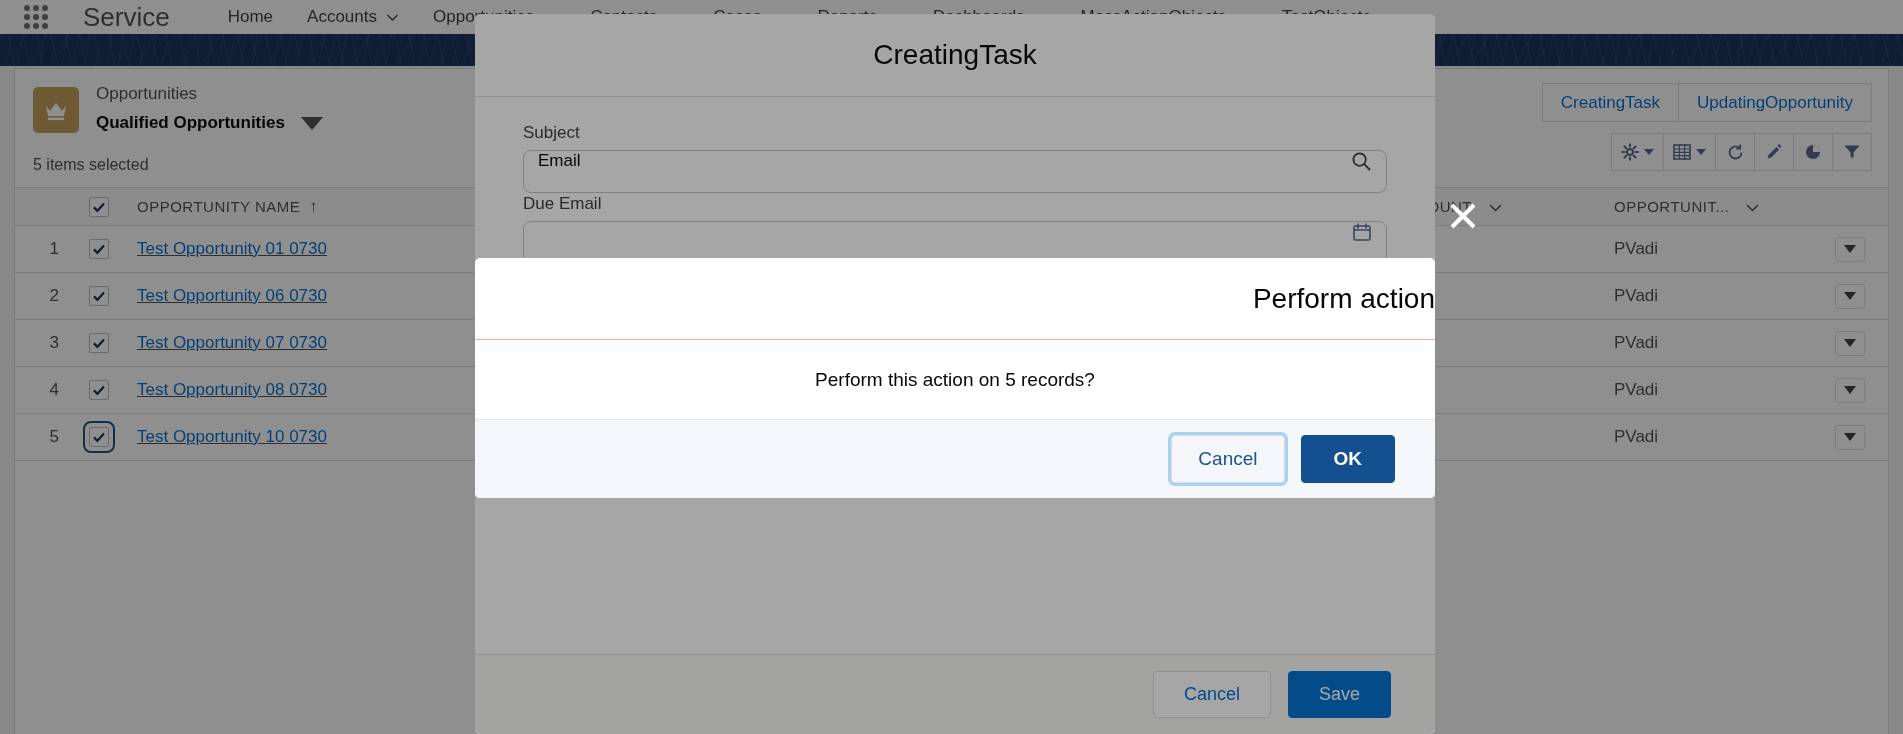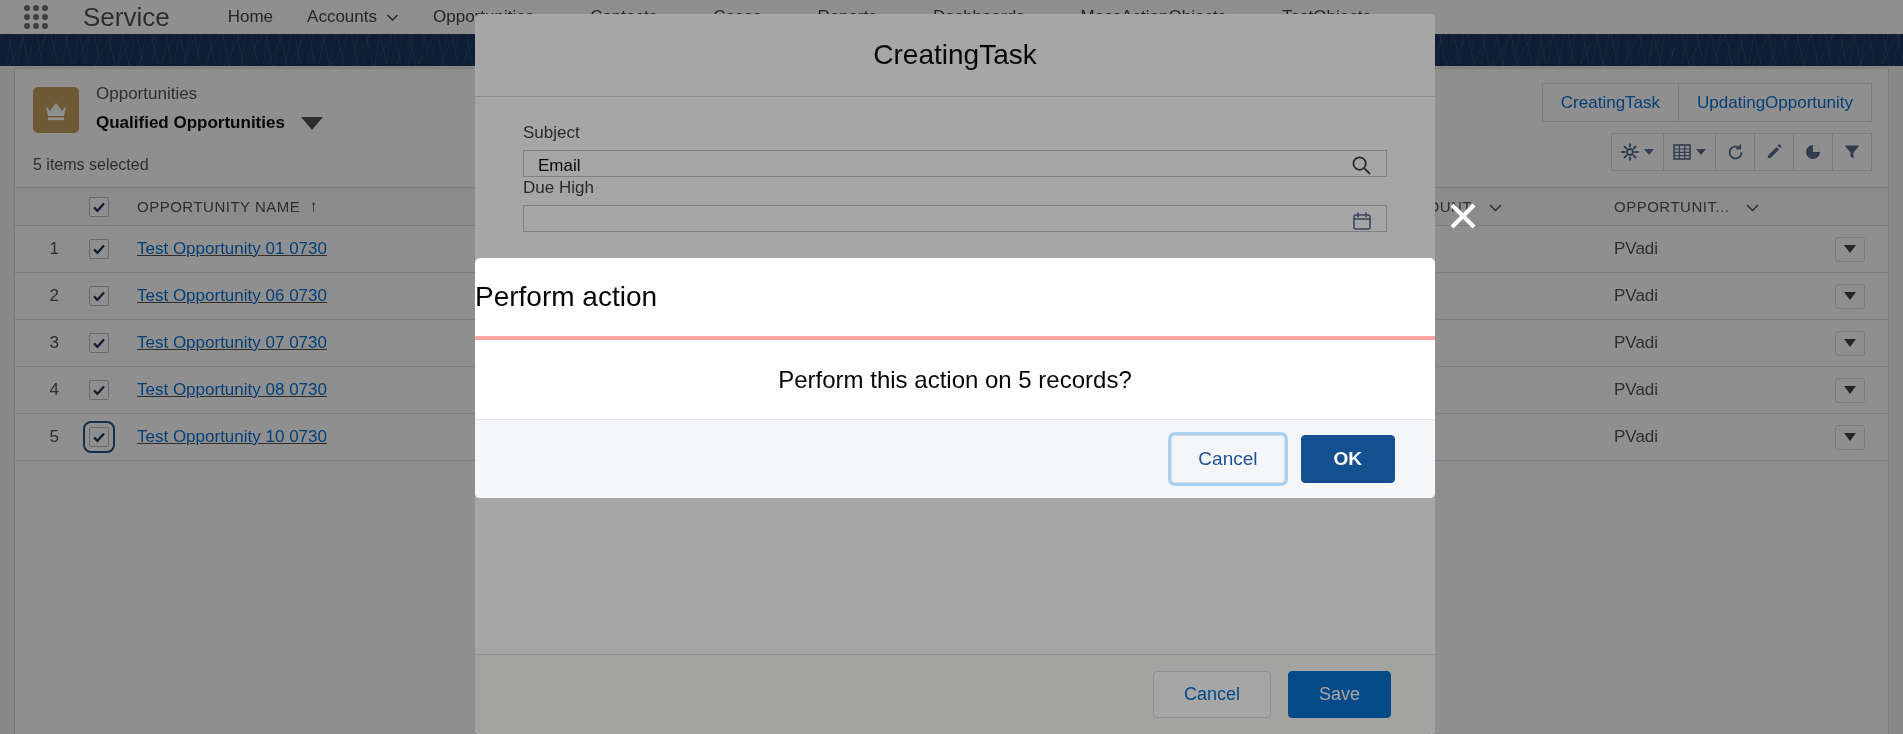--- a/index.html
+++ b/index.html
@@ -133,22 +133,22 @@
     background: #fff; border-radius: 5px; display: flex; flex-direction: column;
     overflow: hidden;
   }
   #task-head { height: 83px; display: flex; align-items: center; justify-content: center; border-bottom: 1px solid #d8dde6; flex: none; }
   #task-head h2 { font-size: 28px; font-weight: 400; color: #080707; }
   #task-body { flex: 1; padding: 26px 48px 0 48px; }
   .fld { margin-bottom: 1px; }
   .flabel { font-size: 17px; color: #3e3e3c; margin-bottom: 7px; display: block; }
   .req { color: #c23934; margin-right: 3px; }
   .finput {
-    height: 27px; border: 1px solid #c7c5c3; border-radius: 0; background: #fff;
-    display: flex; align-items: flex-end; padding: 0 14px; font-size: 17px; color: #080707;
+    height: 43px; border: 1px solid #c7c5c3; border-radius: 8px; background: #fff;
+    display: flex; align-items: flex-start; padding: 0 14px; font-size: 17px; color: #080707;
     position: relative;
   }
   .finput .val { flex: 1; }
   .ficon { flex: none; display: flex; align-items: center; }
   .ficon svg { display: block; }
   .sel-caret { width: 0; height: 0; border-left: 8px solid transparent; border-right: 8px solid transparent; border-top: 10px solid #54698d; }
   .two-col { display: flex; gap: 32px; }
   .two-col > .fld { flex: 1; }
   #task-foot {
     height: 80px; border-top: 1px solid #d8dde6; background: #fafaf9;
@@ -165,23 +165,23 @@
   #task-close svg { display: block; }
 
   
   #task-dim { position: absolute; left: 475px; top: 14px; width: 960px; height: 720px; background: rgba(8,7,7,.36); border-radius: 5px; }
 
   
   #confirm-modal {
     position: absolute; left: 475px; top: 258px; width: 960px; height: 240px;
     background: #fff; border-radius: 5px; display: flex; flex-direction: column; overflow: hidden;
   }
-  #confirm-head { height: 82px; display: flex; align-items: center; justify-content: flex-start; border-bottom: 4px solid #fca5a5; flex: none; }
+  #confirm-head { height: 82px; display: flex; align-items: center; justify-content: flex-end; border-bottom: 1px solid #fca5a5; flex: none; }
   #confirm-head h2 { font-size: 28px; font-weight: 400; color: #080707; }
-  #confirm-body { flex: 1; display: flex; align-items: center; justify-content: center; font-size: 24px; color: #080707; }
+  #confirm-body { flex: 1; display: flex; align-items: center; justify-content: center; font-size: 19px; color: #080707; }
   #confirm-foot {
     height: 79px; border-top: 1px solid #e5e5e5; background: #f4f6f9;
     display: flex; align-items: center; justify-content: flex-end; gap: 16px;
     padding-right: 40px; flex: none;
   }
   .cbtn { font-family: inherit; font-size: 19px; border-radius: 4px; cursor: pointer; height: 48px; padding: 0 26px; }
   .cbtn-cancel { background: #f4f6f9; border: 1px solid #d8dde6; color: #1b5297; box-shadow: 0 0 0 3px #a8d2f0; }
   .cbtn-ok { background: #14508f; border: 1px solid #14508f; color: #fff; font-weight: bold; padding: 0 32px; }
 </style>
 </head>
@@ -503,21 +503,21 @@
             <svg width="21" height="21" viewBox="0 0 21 21">
               <circle cx="8.6" cy="8.6" r="6.2" fill="none" stroke="#3e3e3c" stroke-width="1.8"></circle>
               <path d="M13.2 13.2 L19 19" stroke="#3e3e3c" stroke-width="1.8"></path>
             </svg>
           </span>
       </div>
     </div>
 
     <div class="two-col">
       <div class="fld">
-        <span class="flabel">Due High</span>
+        <span class="flabel">Due Email</span>
         <div class="finput">
           <span class="val"></span>
           <span class="ficon">
               <svg width="20" height="20" viewBox="0 0 20 20">
                 <rect x="2" y="4" width="16" height="14" rx="1.5" fill="none" stroke="#54698d" stroke-width="1.6"></rect>
                 <path d="M2 8h16" stroke="#54698d" stroke-width="1.6"></path>
                 <path d="M6 2v4M14 2v4" stroke="#54698d" stroke-width="1.6" stroke-linecap="round"></path>
               </svg>
             </span>
         </div>

